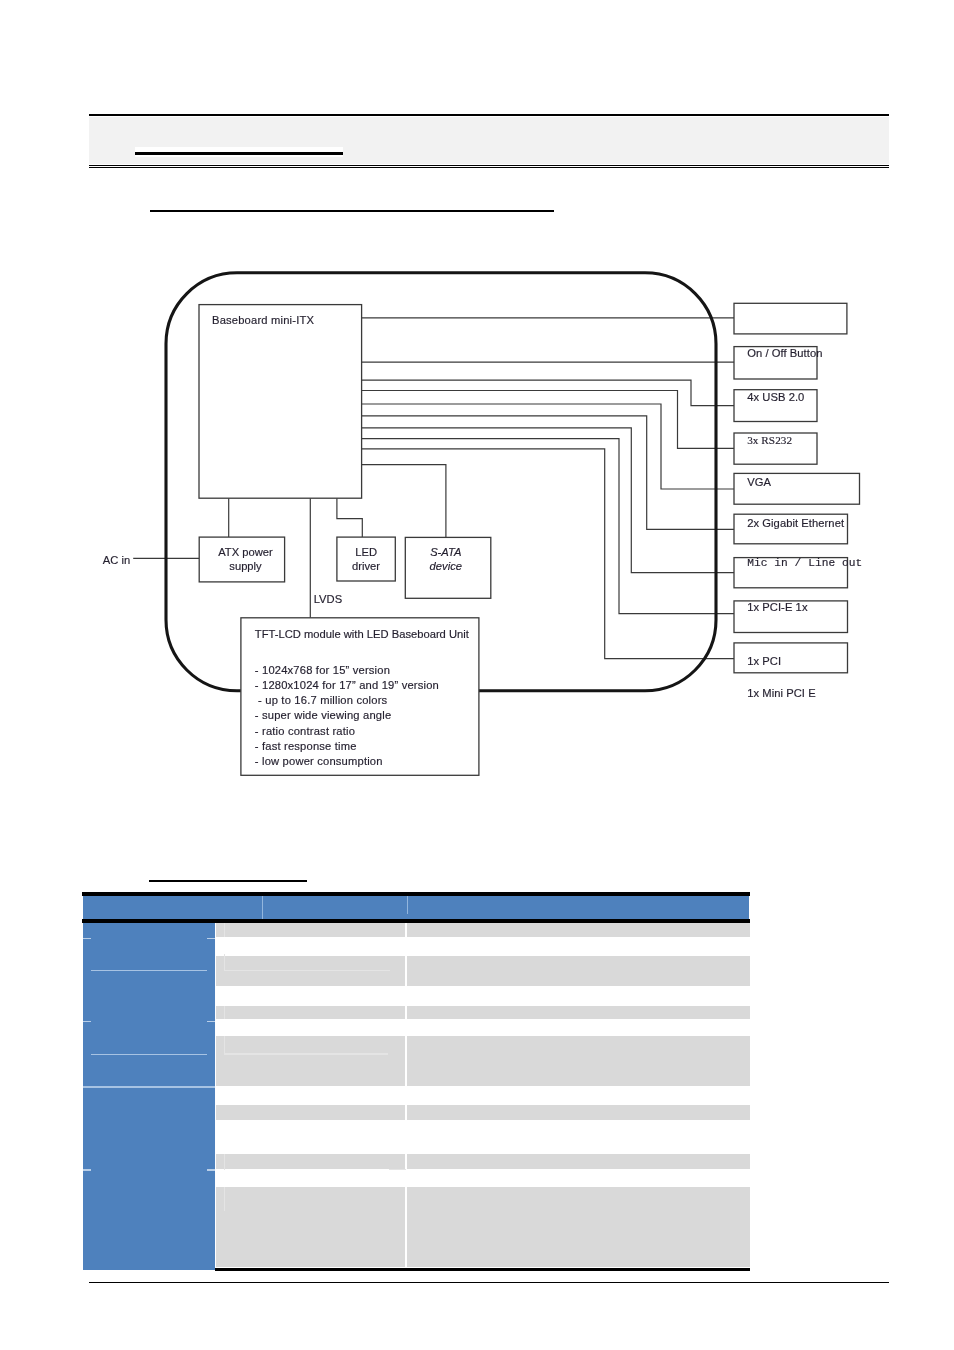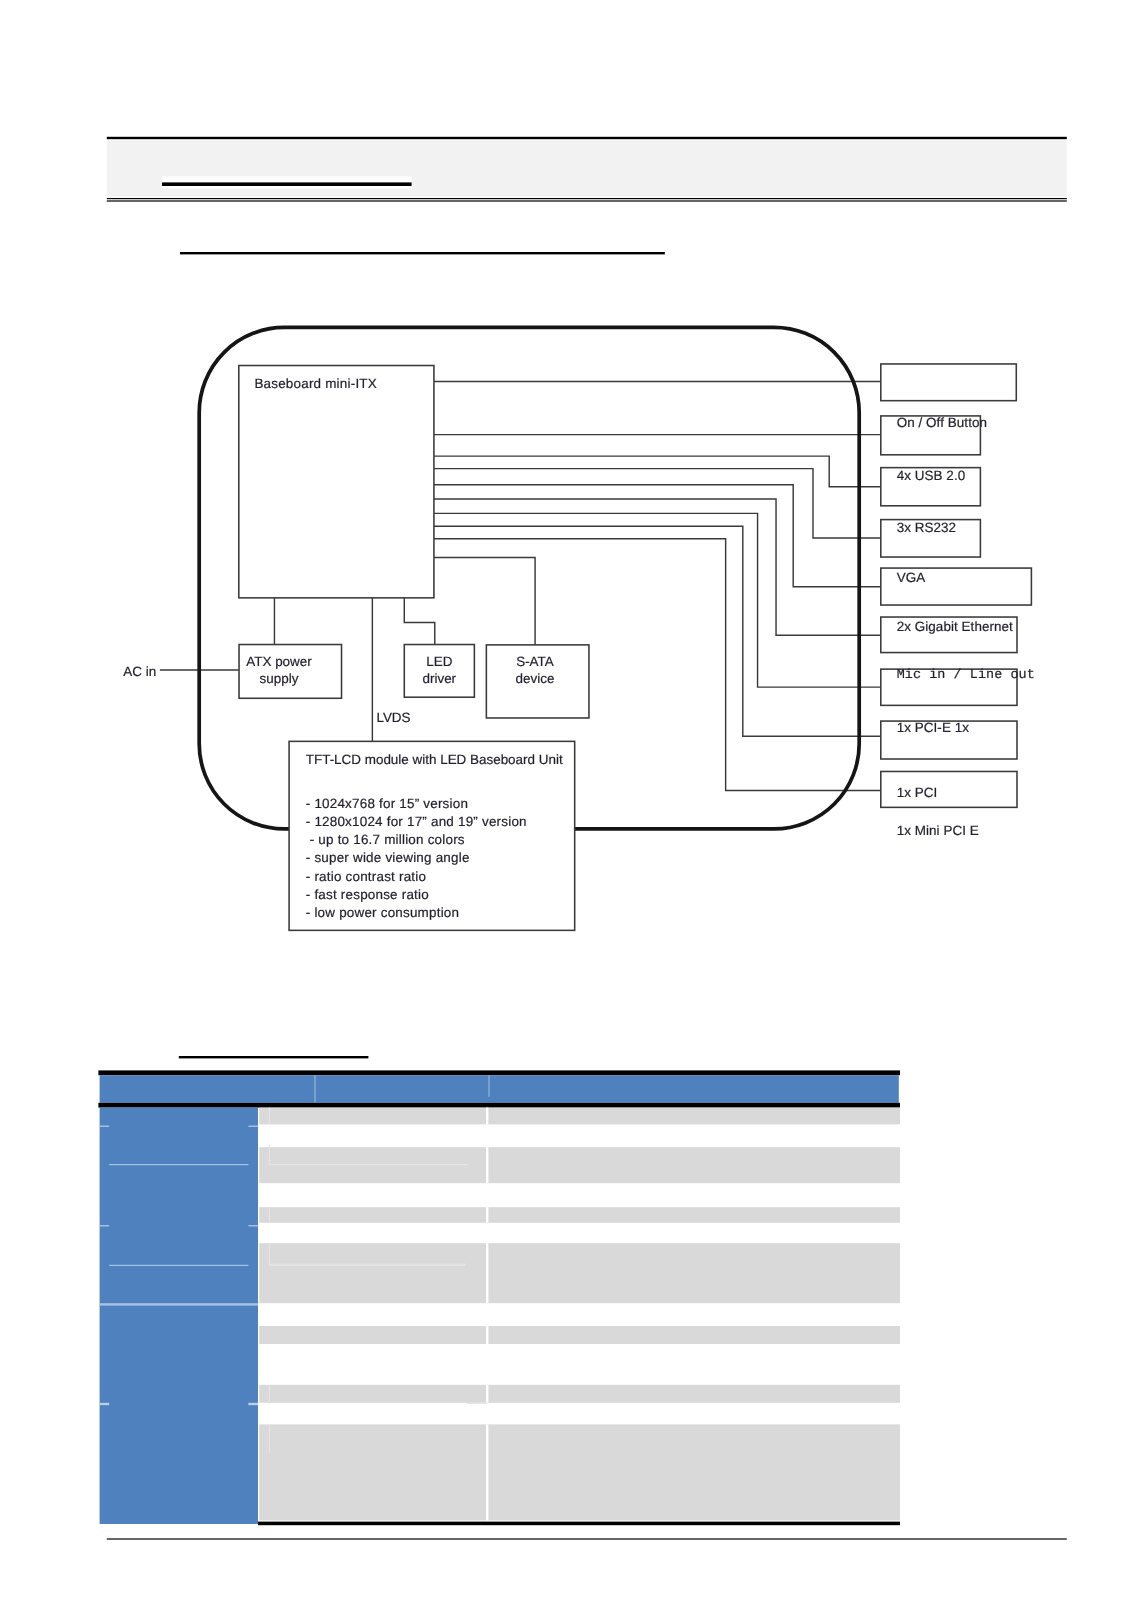--- a/index.html
+++ b/index.html
@@ -35,32 +35,32 @@
   .bb-list .bb-li,.tft-list .tft-li{white-space:pre;}
   .lbl.ac-in{left:12.8px;top:314.6px;letter-spacing:0.005px;text-align:center;}
   .lbl.lvds{left:223.7px;top:353.8px;letter-spacing:0.005px;}
 
   .bb-title{left:122px;top:75px;}
   .bb-list{left:122px;top:108px;}
   .bb-list .bb-li{position:static;line-height:15.25px;}
 
   .ctr-box{text-align:center;line-height:13.8px;letter-spacing:0.005px;}
   .ctr-box div{position:static;}
-  .ctr-box.atx{left:98px;top:306.2px;width:89px;}
+  .ctr-box.atx{left:111px;top:306.2px;width:89px;}
   .ctr-box.led{left:246.9px;top:306.2px;width:58.4px;}
-  .ctr-box.sata{left:315.3px;top:306.2px;width:81px;}
+  .ctr-box.sata{left:315.3px;top:306.2px;width:81px;font-style:italic;}
 
   .tft-title{left:164.8px;top:388.6px;letter-spacing:0.005px;}
   .tft-list{left:164.8px;top:423.2px;}
   .tft-list .tft-li{position:static;line-height:15.1px;}
 
   .io-lbl{left:657.2px;letter-spacing:0.06px;margin-top:32px;}
   .io-lbl.io1{top:75.5px;}
   .io-lbl.io2{top:119.5px;}
-  .io-lbl.io3{top:162.5px;}
+  .io-lbl.io3{top:162.5px;font-family:Liberation Serif, serif;}
   .io-lbl.io4{top:205.3px;}
   .io-lbl.io5{top:246.2px;}
   .io-lbl.io6{top:286.2px;font-family:Liberation Mono, monospace;}
   .io-lbl.io7{top:329.8px;}
   .io-lbl.io8{top:384px;}
   .io-lbl.io9{top:416.3px;}
 
   
   .tbl{position:absolute;left:82px;top:891px;width:668px;height:385px;}
   .tbl-rule-top{position:absolute;left:0;top:1.2px;width:668px;height:3.9px;background:#000;}
@@ -194,21 +194,21 @@
       <div>device</div>
     </div>
 
     <div class="tft-title">TFT-LCD module with LED Baseboard Unit</div>
     <div class="tft-list">
       <div class="tft-li">- 1024x768 for 15” version</div>
       <div class="tft-li">- 1280x1024 for 17” and 19” version</div>
       <div class="tft-li"> - up to 16.7 million colors</div>
       <div class="tft-li">- super wide viewing angle</div>
       <div class="tft-li">- ratio contrast ratio</div>
-      <div class="tft-li">- fast response ratio</div>
+      <div class="tft-li">- fast response time</div>
       <div class="tft-li">- low power consumption</div>
     </div>
 
     <div class="io-lbl io1">On / Off Button</div>
     <div class="io-lbl io2">4x USB 2.0</div>
     <div class="io-lbl io3">3x RS232</div>
     <div class="io-lbl io4">VGA</div>
     <div class="io-lbl io5">2x Gigabit Ethernet</div>
     <div class="io-lbl io6">Mic in / Line out</div>
     <div class="io-lbl io7">1x PCI-E 1x</div>

